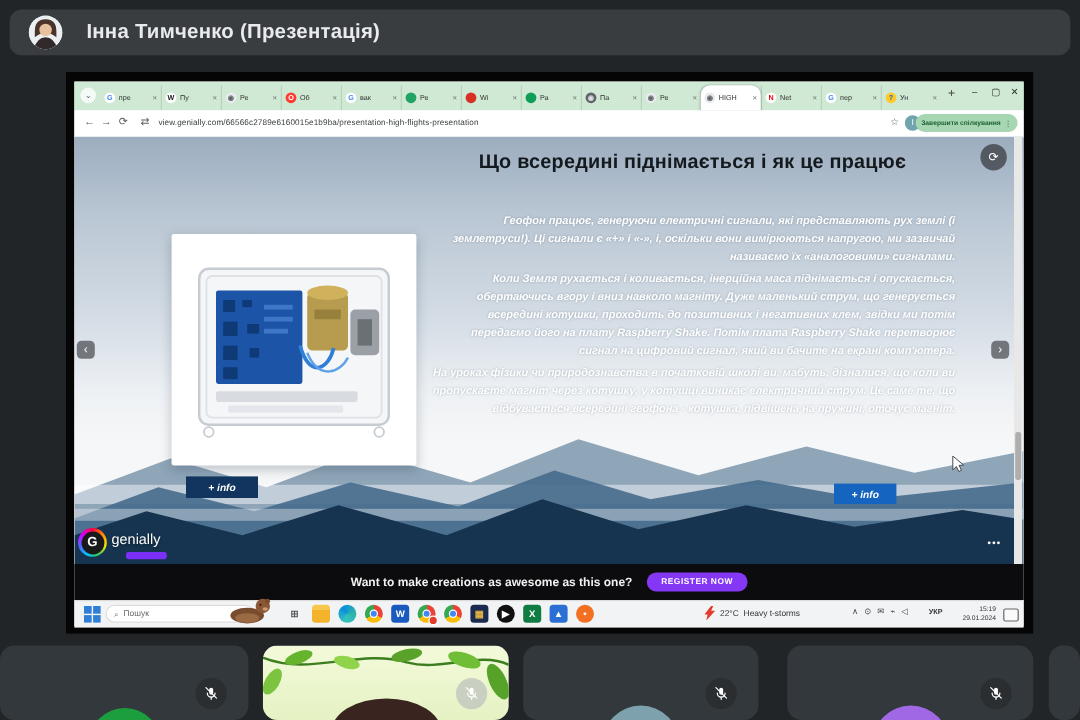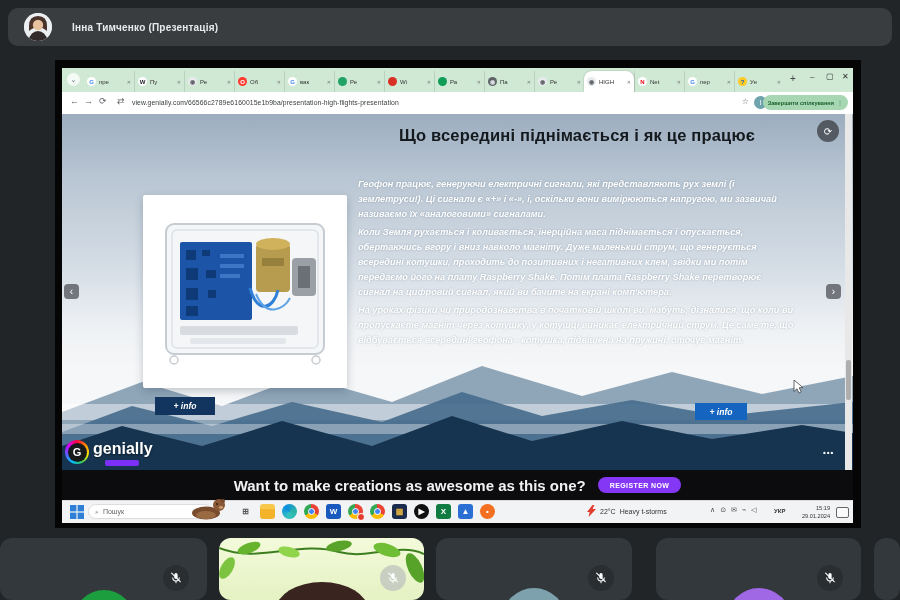--- a/index.html
+++ b/index.html
@@ -2,21 +2,21 @@
 <html><head>
 <meta charset="utf-8">
 <style>
   html,body{margin:0;padding:0;background:#222528;}
   #app{position:relative;width:900px;height:600px;background:#222528;overflow:hidden;
        font-family:"Liberation Sans",sans-serif;}
   
   .topbar{position:absolute;left:8px;top:8px;width:884px;height:38px;border-radius:10px;
           background:#3a3d40;display:flex;align-items:center;}
   .topbar .avatar{width:28px;height:28px;border-radius:50%;overflow:hidden;margin-left:16px;background:#eceff1;flex:none}
-  .topbar .pname{margin-left:20px;color:#e8eaed;font-size:10px;font-weight:bold;letter-spacing:.2px}
+  .topbar .pname{margin-left:20px;color:#e8eaed;font-size:17px;font-weight:bold;letter-spacing:.2px}
   
   .stage{position:absolute;left:55px;top:60px;width:806px;height:468px;background:#050505;}
   .bwindow{position:absolute;left:7px;top:8px;width:791px;height:454px;background:#fff;}
   
   .tabstrip{position:absolute;left:0;top:0;width:791px;height:24px;background:#cfe9d4;display:flex;align-items:flex-end;}
   .tsearch{position:absolute;left:5px;top:5px;width:13px;height:13px;border-radius:50%;background:#f4faf5;
            color:#5f6368;font-size:7px;display:flex;align-items:center;justify-content:center}
   .tabs{position:absolute;left:22px;top:3px;height:21px;display:flex;}
   .tab{width:50px;height:21px;display:flex;align-items:center;padding:0 3px;box-sizing:border-box;
        border-left:1px solid rgba(0,0,0,.10);cursor:default}
@@ -38,49 +38,49 @@
   .stopshare{position:absolute;right:5px;top:3px;height:15px;border-radius:8px;background:#a7d7b2;
              display:flex;align-items:center;padding:0 5px;gap:3px}
   .stopshare .lbl{font-size:5.6px;color:#185c2c;font-weight:bold;white-space:nowrap}
   .stopshare .dots{font-size:6px;color:#185c2c}
   
   .slide{position:absolute;left:0;top:46px;width:791px;height:356px;overflow:hidden;
          background:linear-gradient(180deg,#9cadbf 0%,#b9c6d3 18%,#d7dfe7 45%,#eef1f4 60%,#f6f7f8 72%);}
   .mts{position:absolute;left:0;bottom:0;width:791px;height:150px}
   .slidetitle{position:absolute;left:295px;top:12px;width:440px;text-align:center;
               font-size:16.5px;font-weight:bold;color:#14191e;letter-spacing:.2px}
-  .slidebody{position:absolute;left:296px;top:63px;width:438px;text-align:left;color:#ffffff;
+  .slidebody{position:absolute;left:296px;top:63px;width:438px;text-align:right;color:#ffffff;
              font-size:9.2px;font-style:italic;font-weight:bold;line-height:15px;text-shadow:0 0 2px rgba(40,60,80,.35)}
   .slidebody p{margin:0 0 3px 0}
   .photopanel{position:absolute;left:81px;top:81px;width:204px;height:193px;background:#fff;border-radius:2px;
               box-shadow:0 3px 9px rgba(30,50,70,.25);display:flex;align-items:center;justify-content:center}
   .infobtn{position:absolute;color:#fff;font-size:8.5px;font-style:italic;font-weight:bold;
            display:flex;align-items:center;justify-content:center;border:none;cursor:pointer}
   .info-l{left:93px;top:283px;width:60px;height:18px;background:#12355f}
   .info-r{left:633px;top:289px;width:52px;height:17px;background:#1565c0}
   .glogo{position:absolute;left:3px;top:326px;display:flex;align-items:flex-start;gap:4px}
   .glogo .ring{width:24px;height:24px;border-radius:50%;flex:none;
                background:conic-gradient(#ff0040,#ff8a00,#ffe600,#35c759,#00c2ff,#5e5bff,#d400ff,#ff0040);
                display:flex;align-items:center;justify-content:center}
   .glogo .inner{width:19px;height:19px;border-radius:50%;background:#17191b;color:#fff;font-weight:bold;
                 font-size:11px;display:flex;align-items:center;justify-content:center}
-  .glogo .bt{color:#fff;font-size:16px;font-weight:bold;text-shadow:0 1px 2px rgba(0,0,0,.5);line-height:1}
+  .glogo .bt{color:#fff;font-size:12px;font-weight:normal;text-shadow:0 1px 2px rgba(0,0,0,.5);line-height:1}
   .glogo .badge{width:34px;height:6px;border-radius:2px;background:#7b2ff7;margin-top:2px;margin-left:12px}
   .snav{position:absolute;width:15px;height:15px;border-radius:4px;background:rgba(25,28,32,.55);color:#fff;
         font-size:10px;display:flex;align-items:center;justify-content:center;line-height:1}
   .pageflip{position:absolute;left:755px;top:6px;width:22px;height:22px;border-radius:50%;background:rgba(58,60,64,.75);
             color:#fff;font-size:10px;display:flex;align-items:center;justify-content:center}
   .moredots{position:absolute;left:761px;top:334px;color:#fff;font-size:8px;font-weight:bold;letter-spacing:1px}
   .sscroll{position:absolute;left:783px;top:0;width:7px;height:356px;background:#e8e8e8}
   .sthumb{position:absolute;left:1px;top:246px;width:5px;height:40px;background:#aeaeae;border-radius:2px}
   .cursor{position:absolute;left:731px;top:266px}
   
   .regbar{position:absolute;left:0;top:402px;width:791px;height:30px;background:#0c0c0e;
           display:flex;align-items:center;justify-content:center;gap:12px}
-  .regbar .prompt{color:#f1f1f1;font-size:15px;font-weight:bold}
+  .regbar .prompt{color:#f1f1f1;font-size:10px;font-weight:bold}
   .regcta{height:16px;border-radius:9px;border:none;color:#fff;font-size:7px;font-weight:bold;
           padding:0 12px;letter-spacing:.4px;cursor:pointer}
   
   .taskbar{position:absolute;left:0;top:432px;width:791px;height:22px;background:#f2f3f4;border-top:1px solid #dcdcdc}
   .tstart{position:absolute;left:8px;top:4px}
   .tsearchbox{position:absolute;left:26px;top:3px;width:124px;height:15px;border-radius:8px;background:#fff;
               border:1px solid #ddd;display:flex;align-items:center;padding:0 6px;box-sizing:border-box;gap:4px}
   .tsearchbox .mg{font-size:7px;color:#666}
   .tsearchbox .ph{font-size:7px;color:#666}
   .otter{position:absolute;left:128px;top:-7px}

